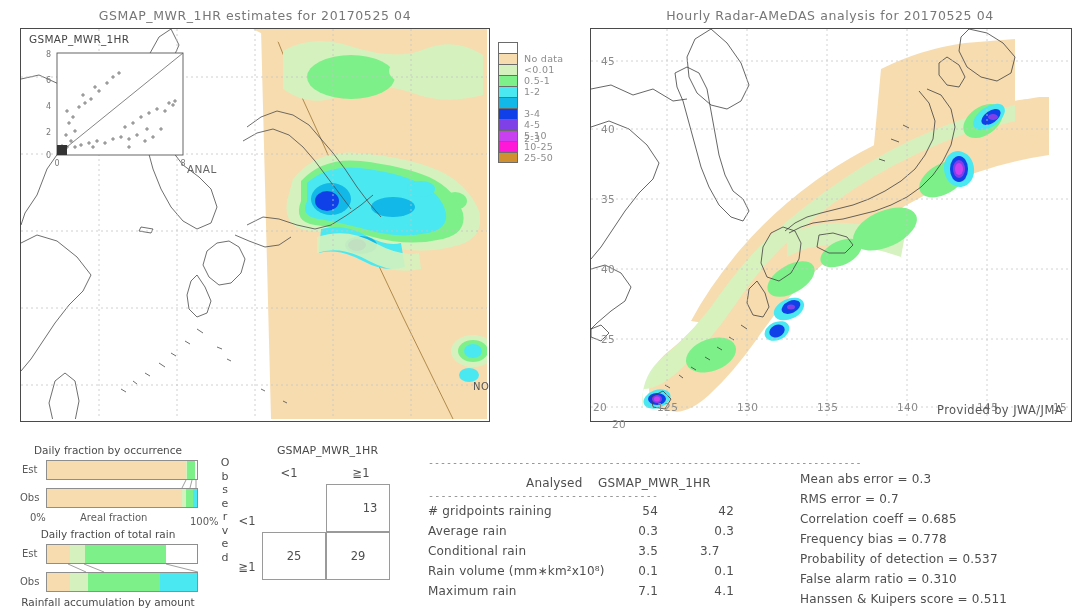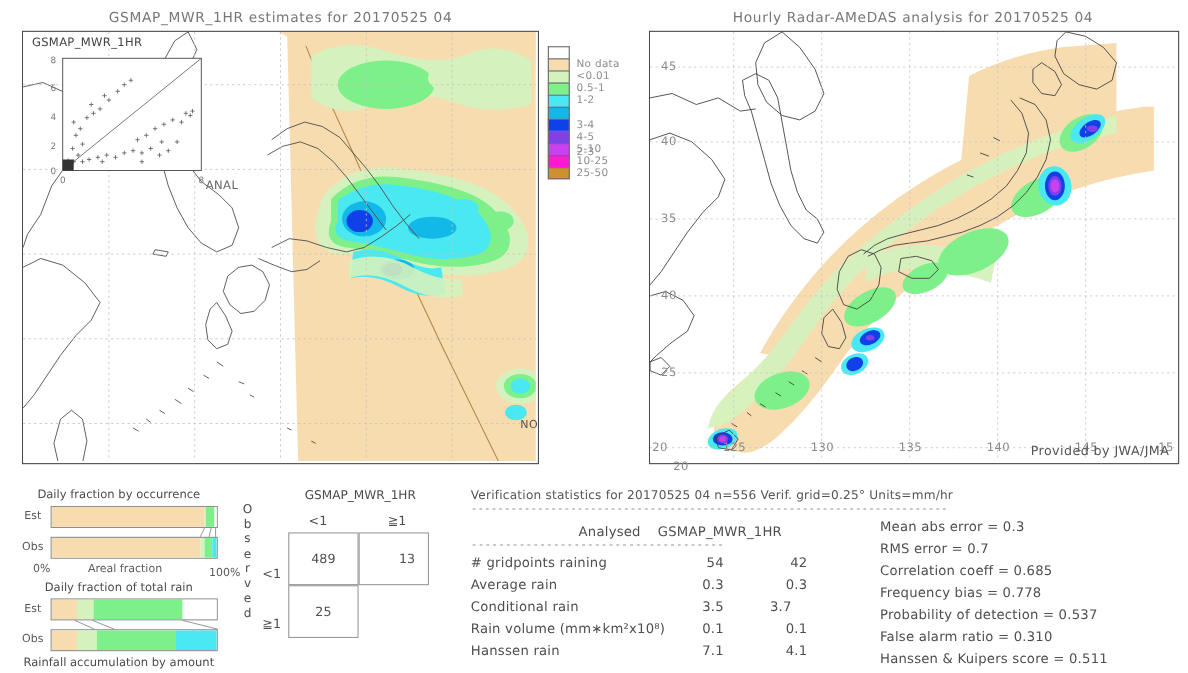--- a/index.html
+++ b/index.html
@@ -409,47 +409,46 @@
 
 <div class="obsword" id="obsword" style="left:218px;top:456px;width:14px;">O<br>b<br>s<br>e<br>r<br>v<br>e<br>d</div>
 
 <div class="abs" style="left:240px;top:444px;width:175px;height:160px;">
   <div class="abs" style="left:0;top:0;width:175px;text-align:center;font-size:11px;color:#4a4a4a;">GSMAP_MWR_1HR</div>
   <div class="abs" style="left:20px;top:22px;width:58px;text-align:center;font-size:11.5px;color:#4e4e4e;">&lt;1</div>
   <div class="abs" style="left:92px;top:22px;width:58px;text-align:center;font-size:11.5px;color:#4e4e4e;">≧1</div>
   <div class="abs" style="left:-4px;top:70px;width:22px;text-align:center;font-size:11.5px;color:#4e4e4e;">&lt;1</div>
   <div class="abs" style="left:-4px;top:116px;width:22px;text-align:center;font-size:11.5px;color:#4e4e4e;">≧1</div>
 
-  <div class="ct-cell" style="left:22px;top:40px;width:64px;height:48px;">489</div>
   <div class="ct-cell" style="left:86px;top:40px;width:64px;height:48px;padding-left:24px;">13</div>
   <div class="ct-cell" style="left:22px;top:88px;width:64px;height:48px;">25</div>
+  <div class="ct-cell" style="left:86px;top:88px;width:64px;height:48px;">29</div>
 </div>
 
 <div class="abs" style="left:428px;top:444px;width:652px;height:168px;">
-  <div class="mono" style="position:absolute;left:0;top:0;">Verification statistics for 20170525 04   n=556  Verif. grid=0.25°  Units=mm/hr</div>
   <div class="mono" style="position:absolute;left:0;top:13px;color:#8a8a8a;letter-spacing:0px;font-family:'DejaVu Sans Mono',monospace;font-size:10px;">------------------------------------------------------------------------</div>
 
   <div class="stat" style="position:absolute;left:98px;top:32px;">Analysed</div>
   <div class="stat" style="position:absolute;left:170px;top:32px;">GSMAP_MWR_1HR</div>
   <div class="mono" style="position:absolute;left:0;top:46px;color:#8a8a8a;font-family:'DejaVu Sans Mono',monospace;font-size:10px;">-------------------------------------</div>
 
   <div id="vstat-rows">
       <div class="stat" style="position: absolute; left: 0px; top: 60px;"># gridpoints raining</div>
       <div class="stat" style="position: absolute; left: 196px; top: 60px; width: 34px; text-align: right;">54</div>
       <div class="stat" style="position: absolute; left: 272px; top: 60px; width: 34px; text-align: right;">42</div>
       <div class="stat" style="position: absolute; left: 0px; top: 80px;">Average rain</div>
       <div class="stat" style="position: absolute; left: 196px; top: 80px; width: 34px; text-align: right;">0.3</div>
       <div class="stat" style="position: absolute; left: 272px; top: 80px; width: 34px; text-align: right;">0.3</div>
       <div class="stat" style="position: absolute; left: 0px; top: 100px;">Conditional rain</div>
       <div class="stat" style="position: absolute; left: 196px; top: 100px; width: 34px; text-align: right;">3.5</div>
       <div class="stat" style="position: absolute; left: 272px; top: 100px; width: 34px; ">3.7</div>
       <div class="stat" style="position: absolute; left: 0px; top: 120px;">Rain volume (mm∗km²x10⁸)</div>
       <div class="stat" style="position: absolute; left: 196px; top: 120px; width: 34px; text-align: right;">0.1</div>
       <div class="stat" style="position: absolute; left: 272px; top: 120px; width: 34px; text-align: right;">0.1</div>
-      <div class="stat" style="position: absolute; left: 0px; top: 140px;">Hanssen rain</div>
+      <div class="stat" style="position: absolute; left: 0px; top: 140px;">Maximum rain</div>
       <div class="stat" style="position: absolute; left: 196px; top: 140px; width: 34px; text-align: right;">7.1</div>
       <div class="stat" style="position: absolute; left: 272px; top: 140px; width: 34px; text-align: right;">4.1</div>
     </div>
   <div id="vscores">
       <div class="stat" style="position: absolute; left: 372px; top: 28px;">Mean abs error = 0.3</div>
       <div class="stat" style="position: absolute; left: 372px; top: 48px;">RMS error = 0.7</div>
       <div class="stat" style="position: absolute; left: 372px; top: 68px;">Correlation coeff = 0.685</div>
       <div class="stat" style="position: absolute; left: 372px; top: 88px;">Frequency bias = 0.778</div>
       <div class="stat" style="position: absolute; left: 372px; top: 108px;">Probability of detection = 0.537</div>
       <div class="stat" style="position: absolute; left: 372px; top: 128px;">False alarm ratio = 0.310</div>

